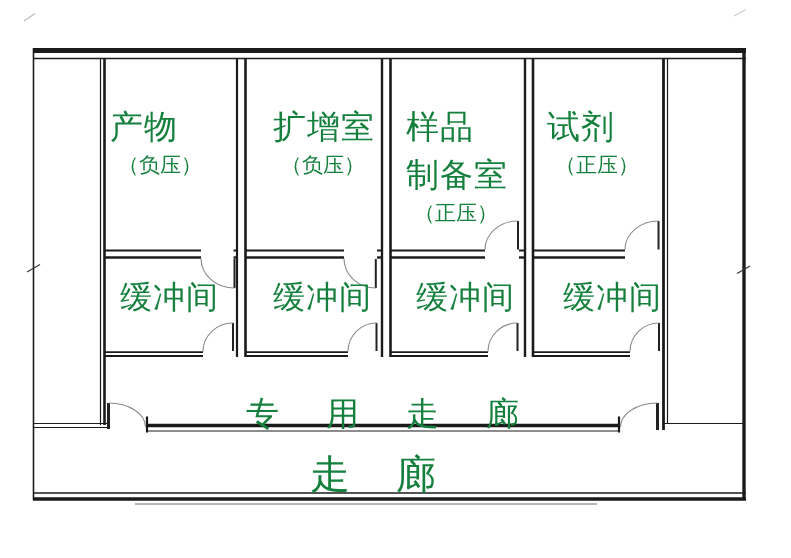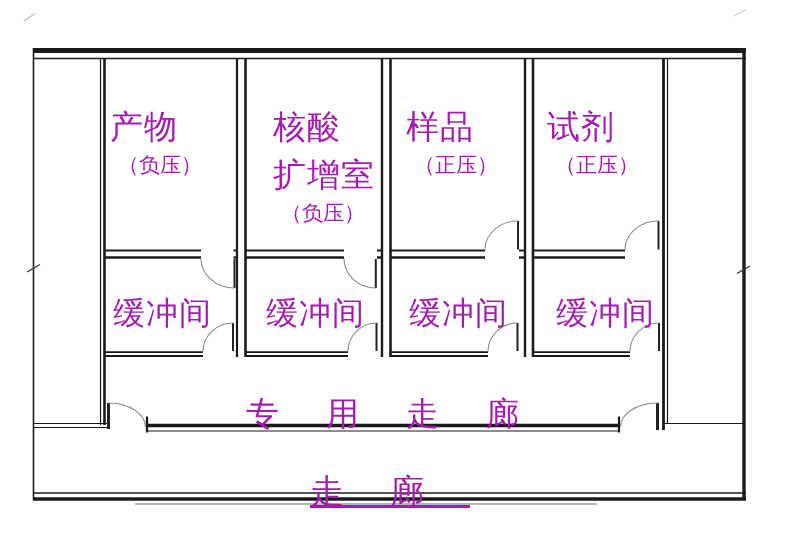--- a/index.html
+++ b/index.html
@@ -1,35 +1,36 @@
 <!DOCTYPE html>
 <html><head>
 <meta charset="utf-8">
 <style>
   html,body { margin:0; padding:0; background:#ffffff; }
   .stage {
     position:relative; width:791px; height:558px; background:#ffffff;
-    font-family:"DejaVu Serif","Liberation Serif",serif; color:#a21caf;
+    font-family:"DejaVu Serif","Liberation Serif",serif; color:#15803d;
     overflow:hidden;
   }
   svg.plan { position:absolute; left:0; top:0; }
   .room-label {
     position:absolute; top:103px; font-size:33px; line-height:48px;
     letter-spacing:1px; white-space:nowrap;
   }
   .pressure-label {
     font-size:21px; line-height:26px; margin:1px 0 12px 8px; letter-spacing:0;
   }
   .buffer-label {
-    position:absolute; top:292px; font-size:32px; letter-spacing:1px;
+    position:absolute; top:276px; font-size:32px; letter-spacing:1px;
     white-space:nowrap;
+    margin-left:7px;
   }
   .corridor-label { position:absolute; white-space:nowrap; }
   .corridor-label.dedicated { left:246px; top:372px; font-size:33px; letter-spacing:47px;margin-top:20px; }
-  .corridor-label.public    { left:310px; top:469px; font-size:34px; letter-spacing:46px;text-decoration:underline; }
+  .corridor-label.public    { left:310px; top:447px; font-size:40px; letter-spacing:46px; }
 </style>
 </head>
 <body>
 
 <div class="stage">
 
   <svg class="plan" width="791" height="558" viewBox="0 0 791 558">
 
     <g stroke="#1b1b1b">
       <line x1="33" y1="50.5" x2="746" y2="50.5" stroke-width="5"></line>
@@ -142,27 +143,27 @@
       <line x1="135" y1="504" x2="597" y2="504" stroke="#b5b5b5" stroke-width="2.2"></line>
     </g>
   </svg>
 
   <div class="room-label" style="left:110px">
     <div>产物</div>
     <div class="pressure-label">（负压）</div>
   </div>
 
   <div class="room-label" style="left:273px">
-    <div>核酸</div>
     <div>扩增室</div>
     <div class="pressure-label">（负压）</div>
   </div>
 
   <div class="room-label" style="left:406px">
     <div>样品</div>
+    <div>制备室</div>
     <div class="pressure-label">（正压）</div>
   </div>
 
   <div class="room-label" style="left:547px">
     <div>试剂</div>
     <div class="pressure-label">（正压）</div>
   </div>
 
   <div class="buffer-label" style="left:113px">缓冲间</div>
   <div class="buffer-label" style="left:266px">缓冲间</div>

